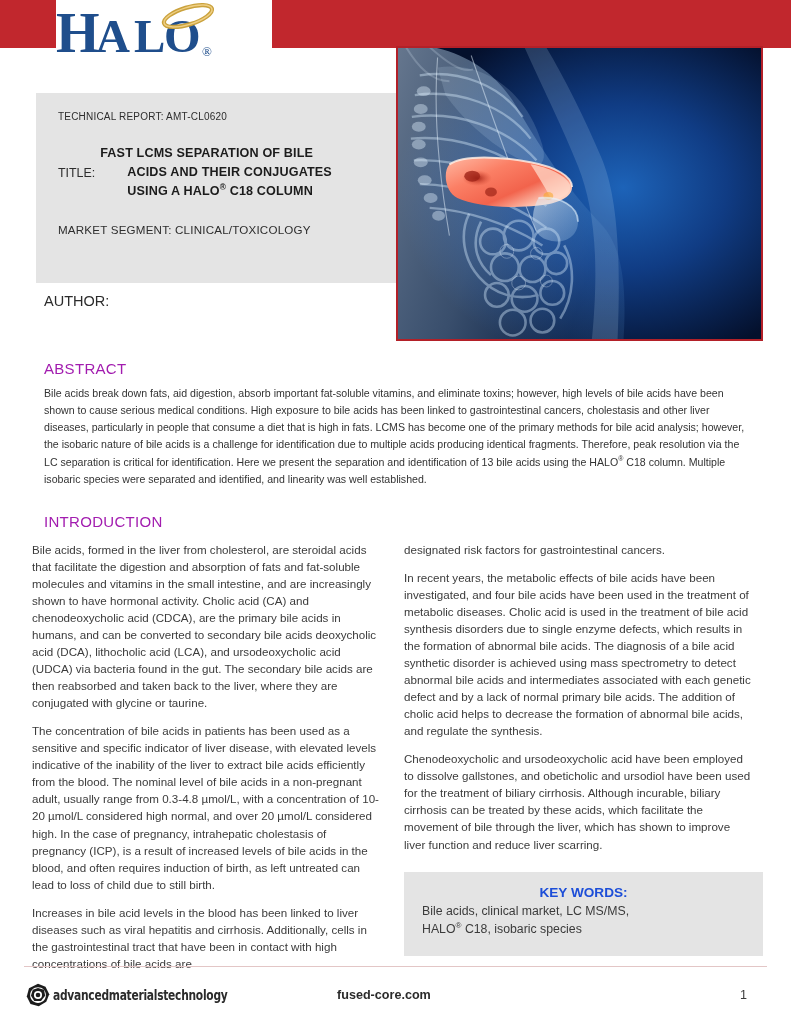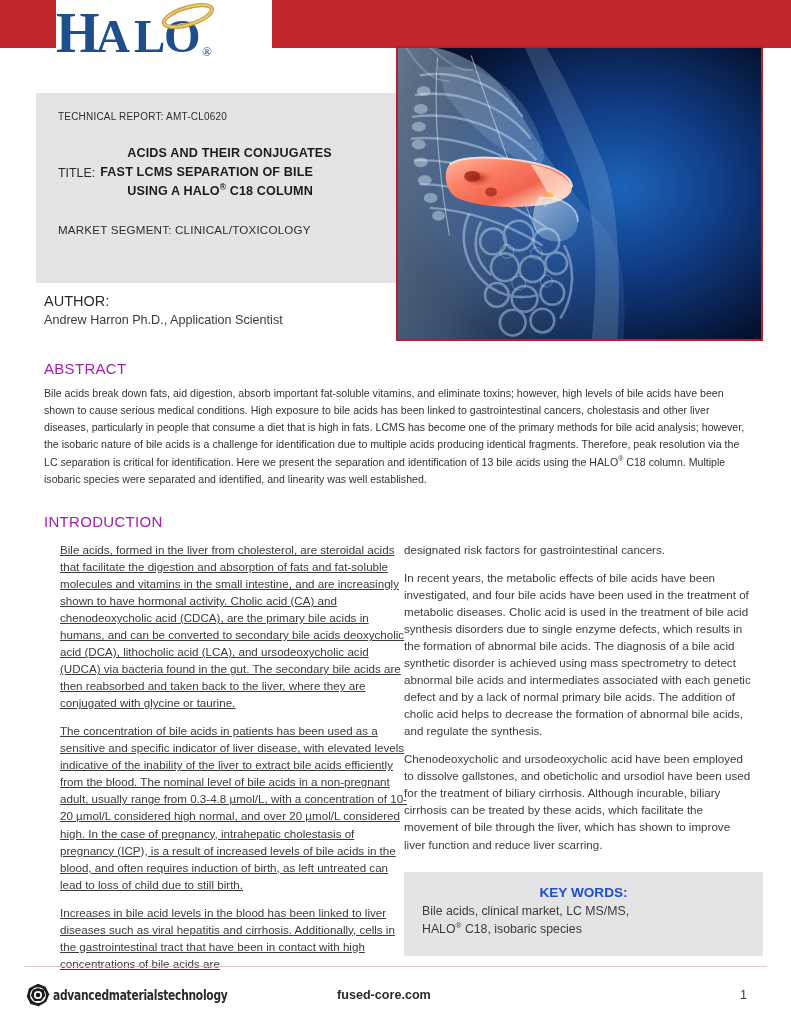--- a/index.html
+++ b/index.html
@@ -144,21 +144,21 @@
 
   
   .col {
     position: absolute;
     top: 541px;
     width: 348px;
     font-size: 11.6px;
     line-height: 1.47;
     color: #3b3b3b;
   }
-  .col-left  { left: 60px; text-decoration: underline; }
+  .col-left  { left: 32px; }
   .col-right { left: 404px; }
   .col p { margin: 0 0 11px 0; }
 
   
   .keywords {
     position: absolute;
     left: 404px;
     top: 872px;
     width: 359px;
     height: 84px;
@@ -251,31 +251,30 @@
     </g>
     <text x="146" y="54" font-family="'Liberation Serif', serif" font-size="13" fill="#1f4e8c">®</text>
   </svg>
 </div>
 
 <div class="title-block">
   <p class="report-id">TECHNICAL REPORT: AMT-CL0620</p>
   <div class="title-row">
     <span class="title-label">TITLE:</span>
     <span class="title-text">
+      <span class="ln ln1">FAST LCMS SEPARATION OF BILE</span>
       <span class="ln ln2">ACIDS AND THEIR CONJUGATES</span>
-      <span class="ln ln1">FAST LCMS SEPARATION OF BILE</span>
       <span class="ln ln3">USING A HALO<sup>®</sup> C18 COLUMN</span>
     </span>
   </div>
   <p class="market-seg">MARKET SEGMENT: CLINICAL/TOXICOLOGY</p>
 </div>
 
 <div class="author-wrap">
   <p class="author-label">AUTHOR:</p>
-  <p class="author-name">Andrew Harron Ph.D., Application Scientist</p>
 </div>
 
 <div class="hero">
   <svg viewBox="0 0 367 295" preserveAspectRatio="xMidYMid slice" xmlns="http://www.w3.org/2000/svg">
     <defs>
       <radialGradient id="bgGlow" cx="62%" cy="48%" r="62%">
         <stop offset="0%" stop-color="#1d63b8"></stop>
         <stop offset="46%" stop-color="#103c84"></stop>
         <stop offset="100%" stop-color="#04102c"></stop>
       </radialGradient>

